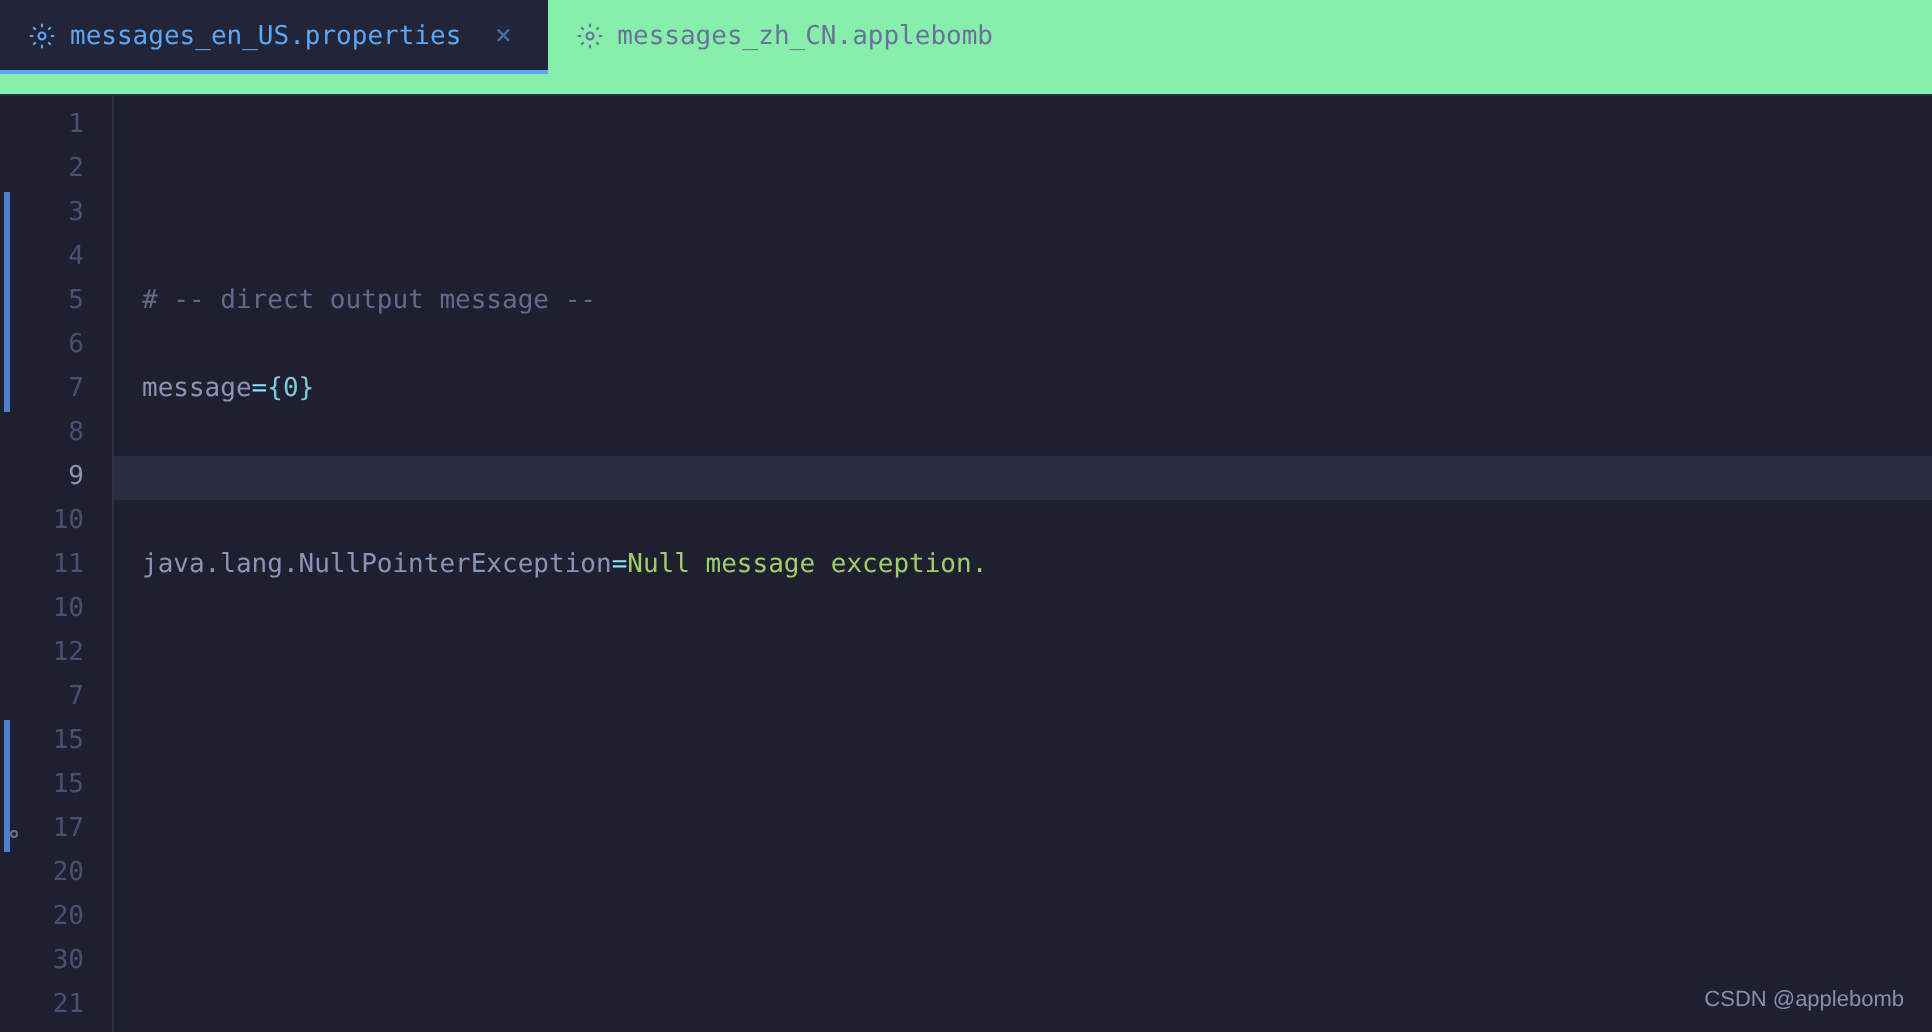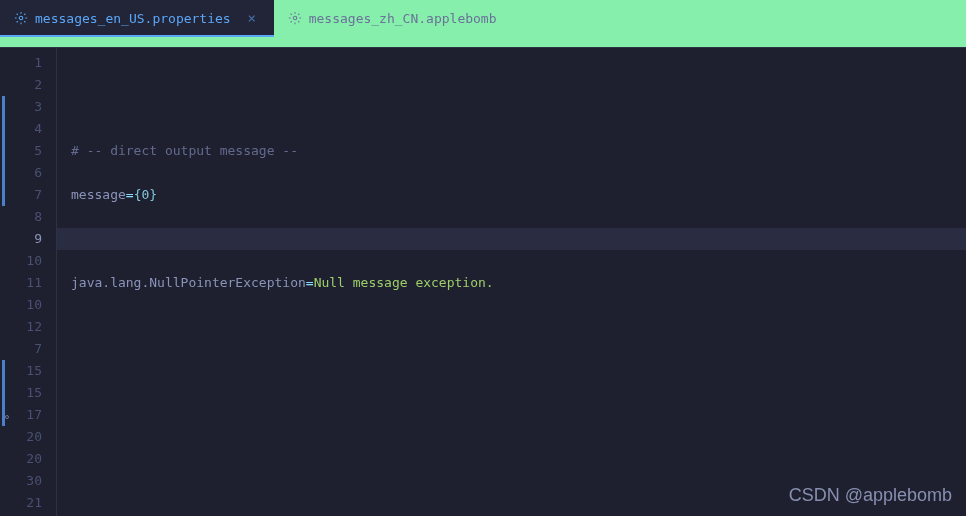--- a/index.html
+++ b/index.html
@@ -119,21 +119,21 @@
     .comment { color: #636a8c; }
     .key { color: #8b94b8; }
     .equals { color: #89ddff; }
     .value-str { color: #9ece6a; }
     .placeholder { color: #7fc9dc; }
     .watermark {
       position: absolute;
       bottom: 10px;
       right: 14px;
       color: #9aa2c5;
-      font-size: 18px;
+      font-size: 11px;
       font-family: -apple-system, sans-serif;
       opacity: 0.85;
     }
     .edit-dot {
       position: absolute;
       left: 5px;
       top: 367px;
       width: 4px;
       height: 4px;
       border: 1px solid #6b7299;

